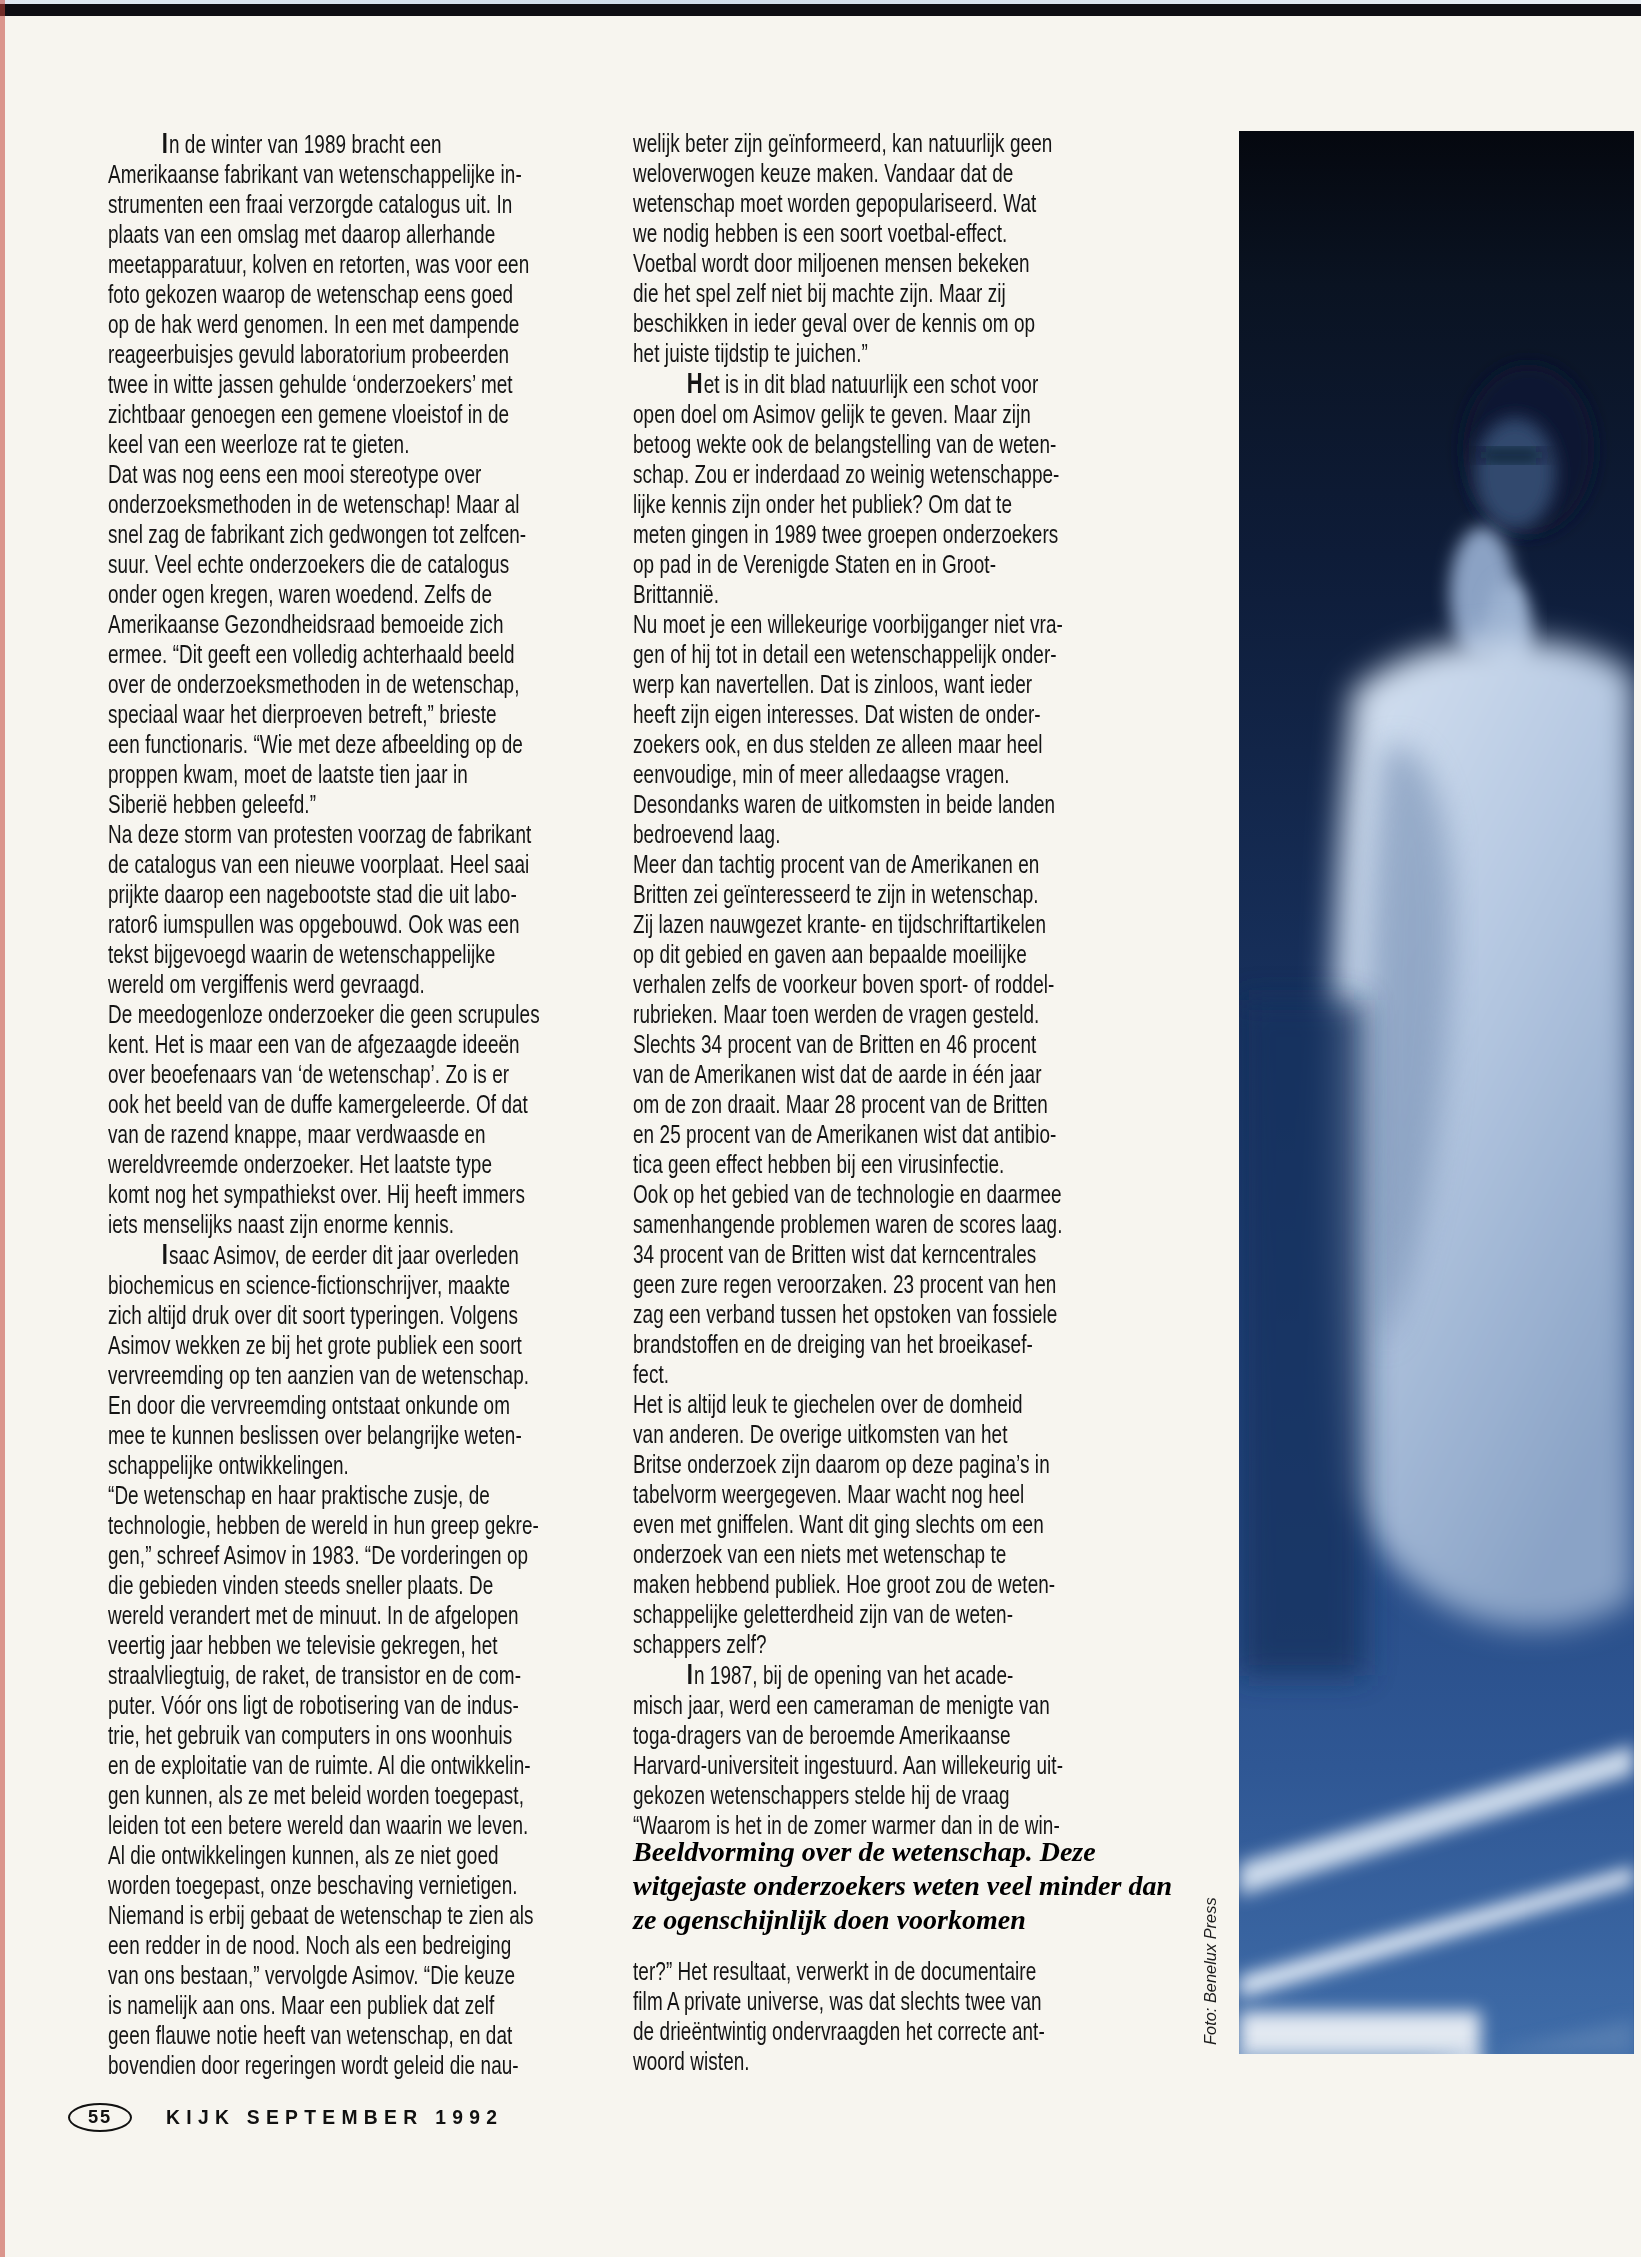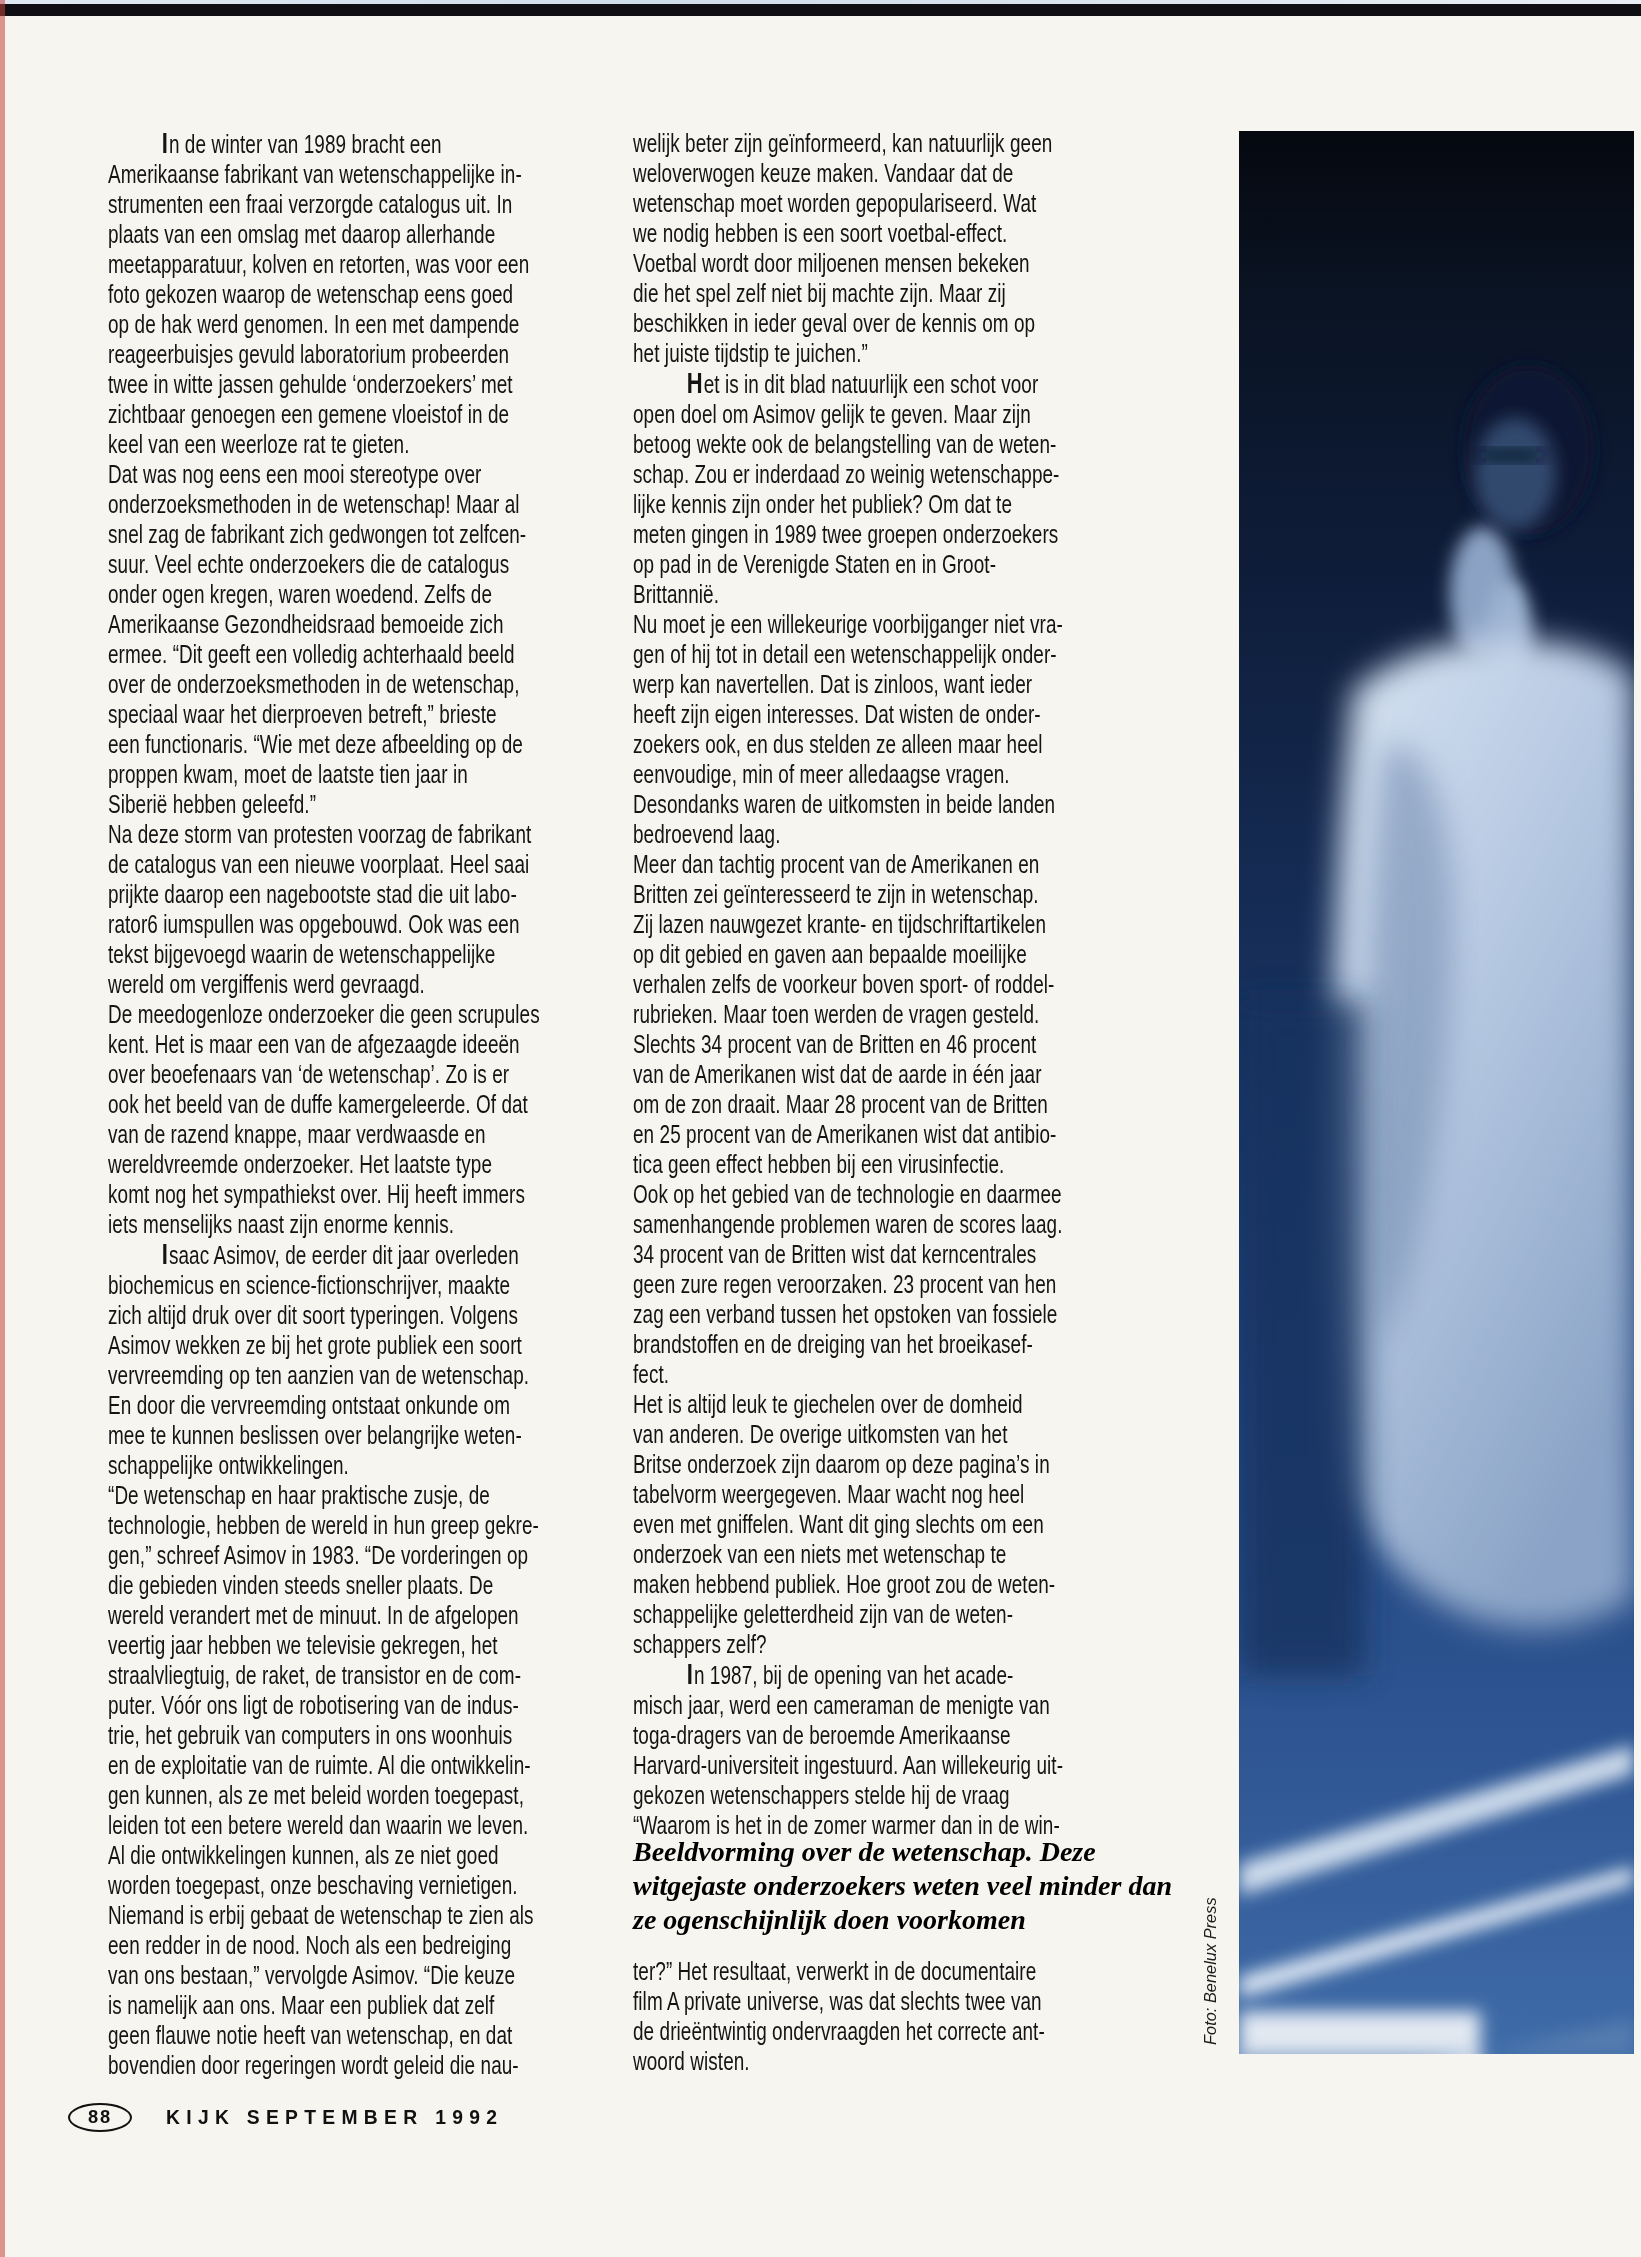--- a/index.html
+++ b/index.html
@@ -243,17 +243,17 @@
     <polygon points="0,1912 409,1798 409,1816 0,1934" fill="#f4f9ff" opacity="0.9" filter="url(#soft)"></polygon>
     <rect x="0" y="1948" width="250" height="64" fill="#ffffff" opacity="0.85" filter="url(#soft)"></rect>
     <polygon points="0,2052 409,1956 409,1992 0,1992" fill="#5d83b4" opacity="0.75" filter="url(#soft)"></polygon>
   </svg>
 </div>
 
 <div class="photo-credit">Foto: Benelux Press</div>
 
 <div class="footer">
   <div class="page-oval">
-    <span>88</span>
+    <span>55</span>
   </div>
   <div class="footer-title">KIJK SEPTEMBER 1992</div>
 </div>
 
 
 </body></html>

